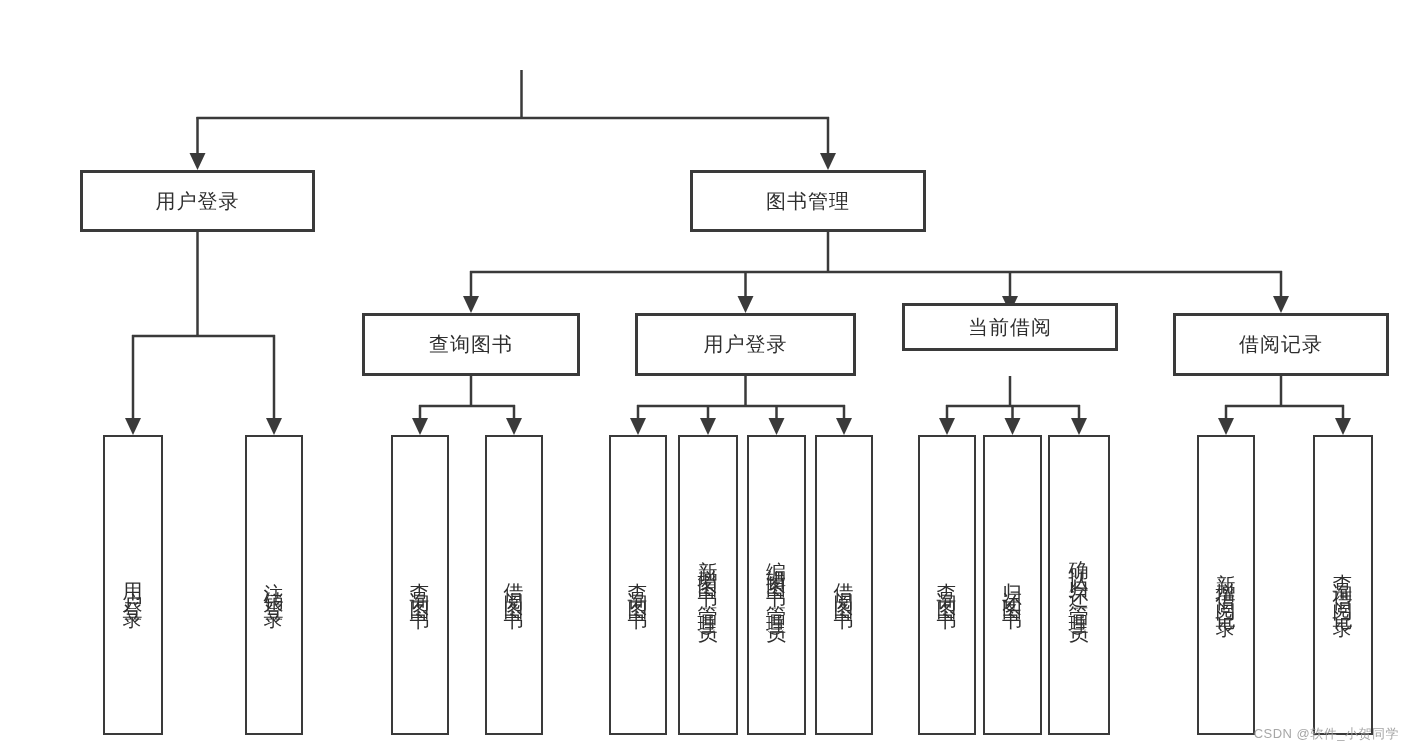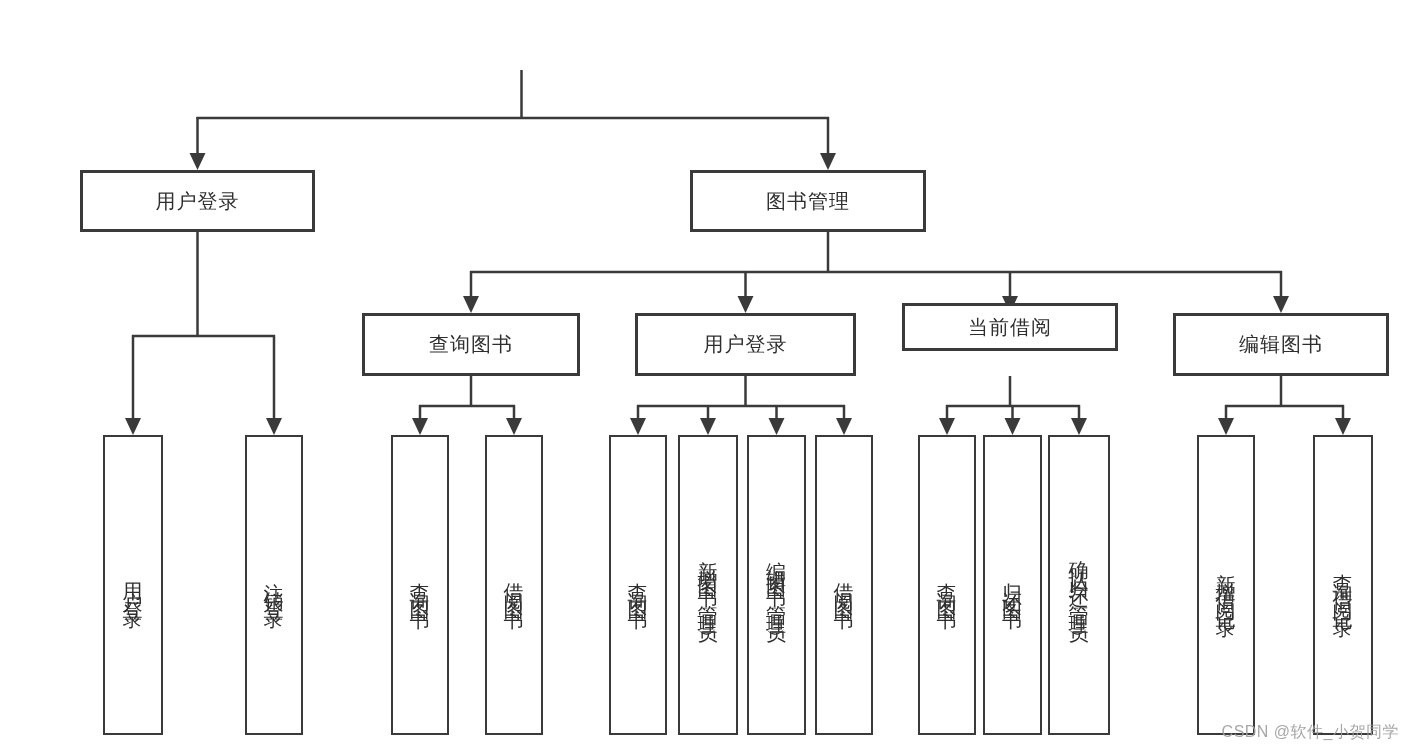--- a/index.html
+++ b/index.html
@@ -39,21 +39,21 @@
     writing-mode: vertical-rl;
     text-orientation: mixed;
     letter-spacing: 9px;
     line-height: 1;
     font-size: 20px;
   }
   .watermark {
     position: absolute;
     right: 6px;
     bottom: 4px;
-    font-size: 16px;
+    font-size: 13px;
     color: rgba(158, 158, 158, 0.92);
     letter-spacing: 0.5px;
     z-index: 5;
   }
 </style>
 </head>
 <body>
 
 <div class="stage">
 
@@ -137,21 +137,21 @@
   <div class="node" style="left:362px;top:313px;width:218px;height:63px">
     <span class="lbl">查询图书</span>
   </div>
   <div class="node" style="left:635px;top:313px;width:221px;height:63px">
     <span class="lbl">用户登录</span>
   </div>
   <div class="node" style="left:902px;top:303px;width:216px;height:48px">
     <span class="lbl">当前借阅</span>
   </div>
   <div class="node" style="left:1173px;top:313px;width:216px;height:63px">
-    <span class="lbl">编辑图书</span>
+    <span class="lbl">借阅记录</span>
   </div>
 
   <div class="node leaf" style="left:103px;top:435px;width:60px;height:300px">
     <span class="lbl">用户登录</span>
   </div>
   <div class="node leaf" style="left:245px;top:435px;width:58px;height:300px">
     <span class="lbl">注销登录</span>
   </div>
 
   <div class="node leaf" style="left:391px;top:435px;width:58px;height:300px">

